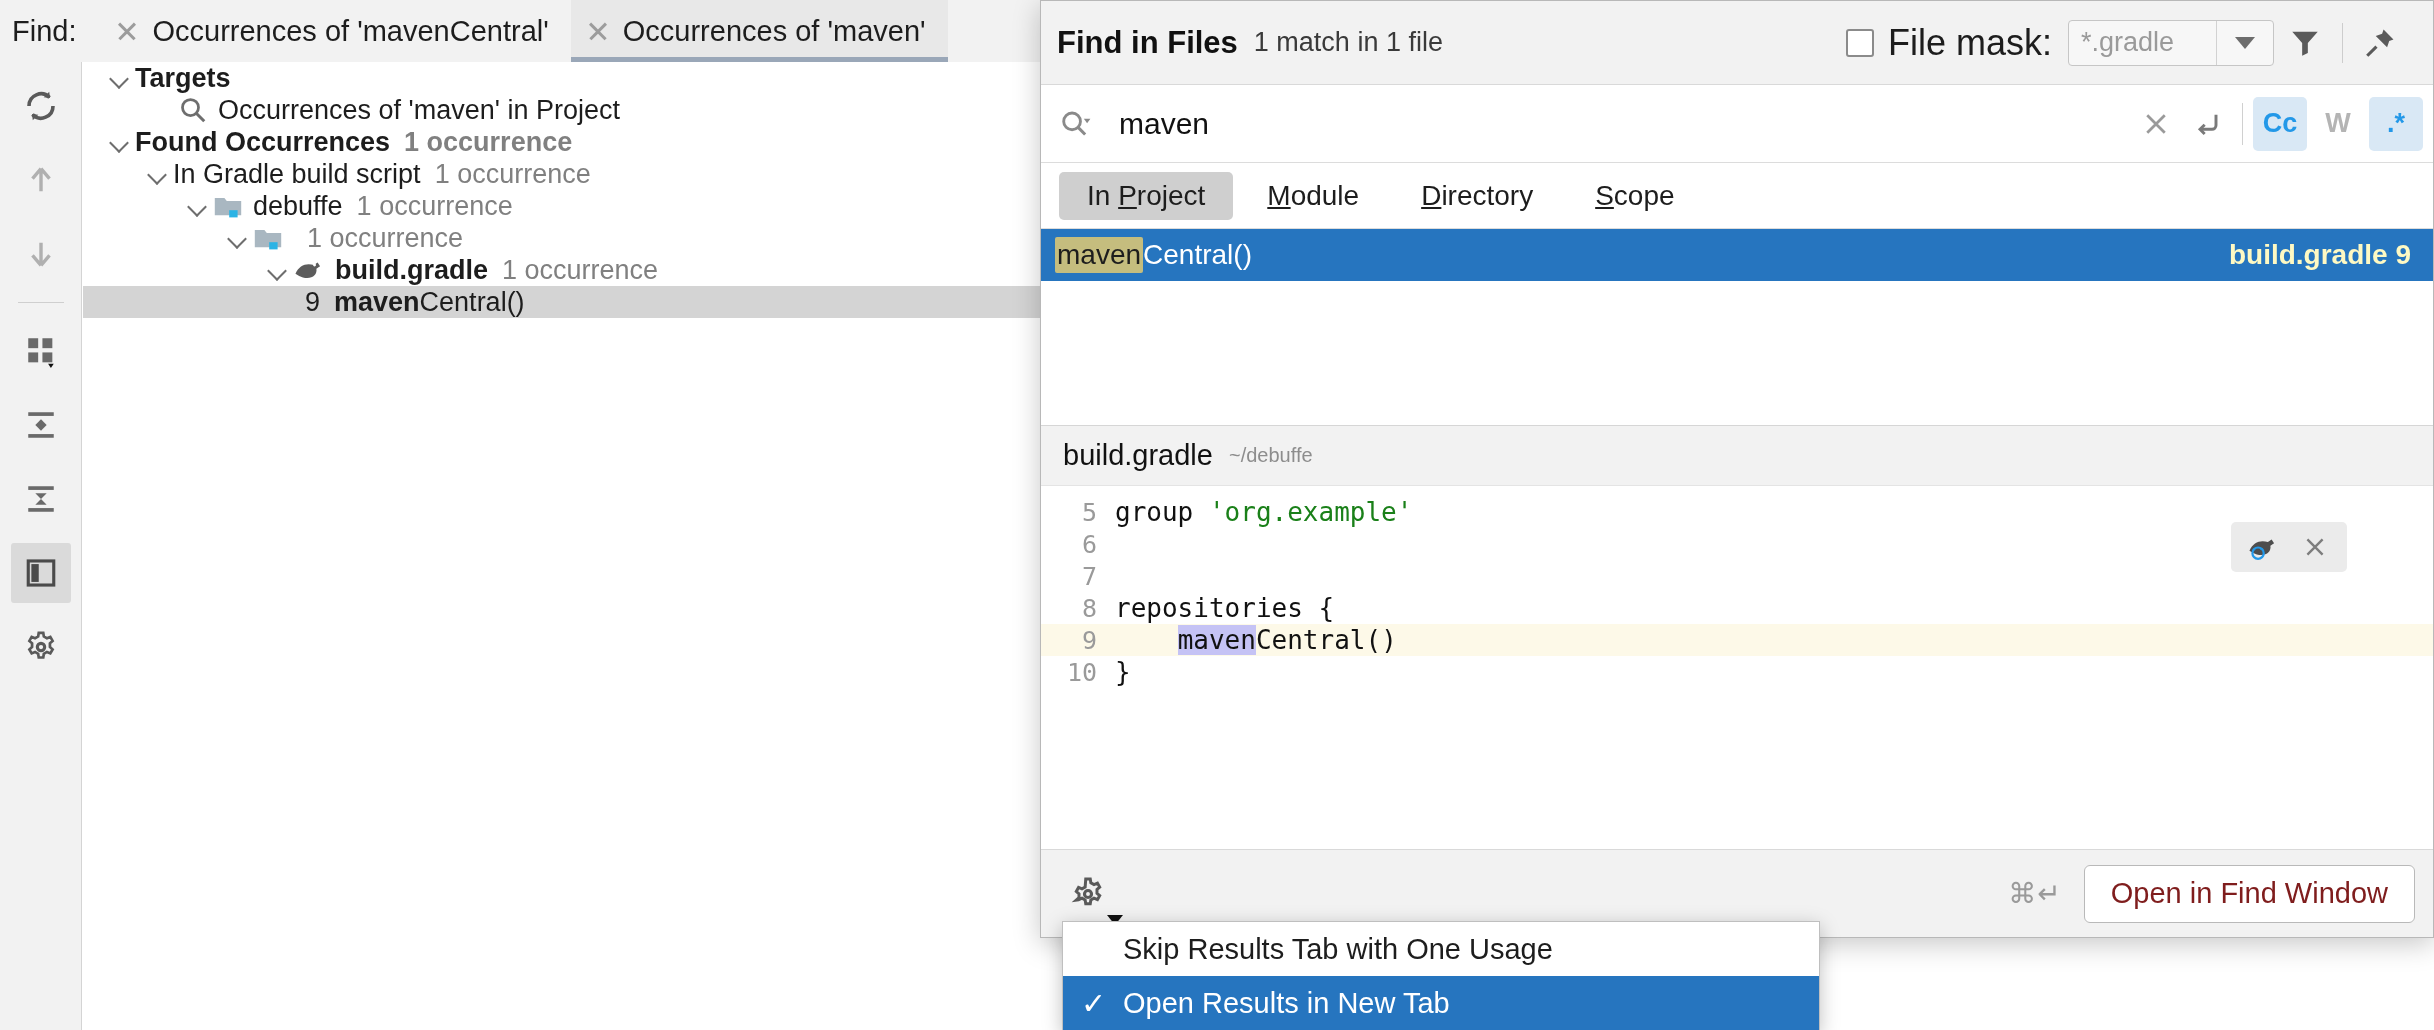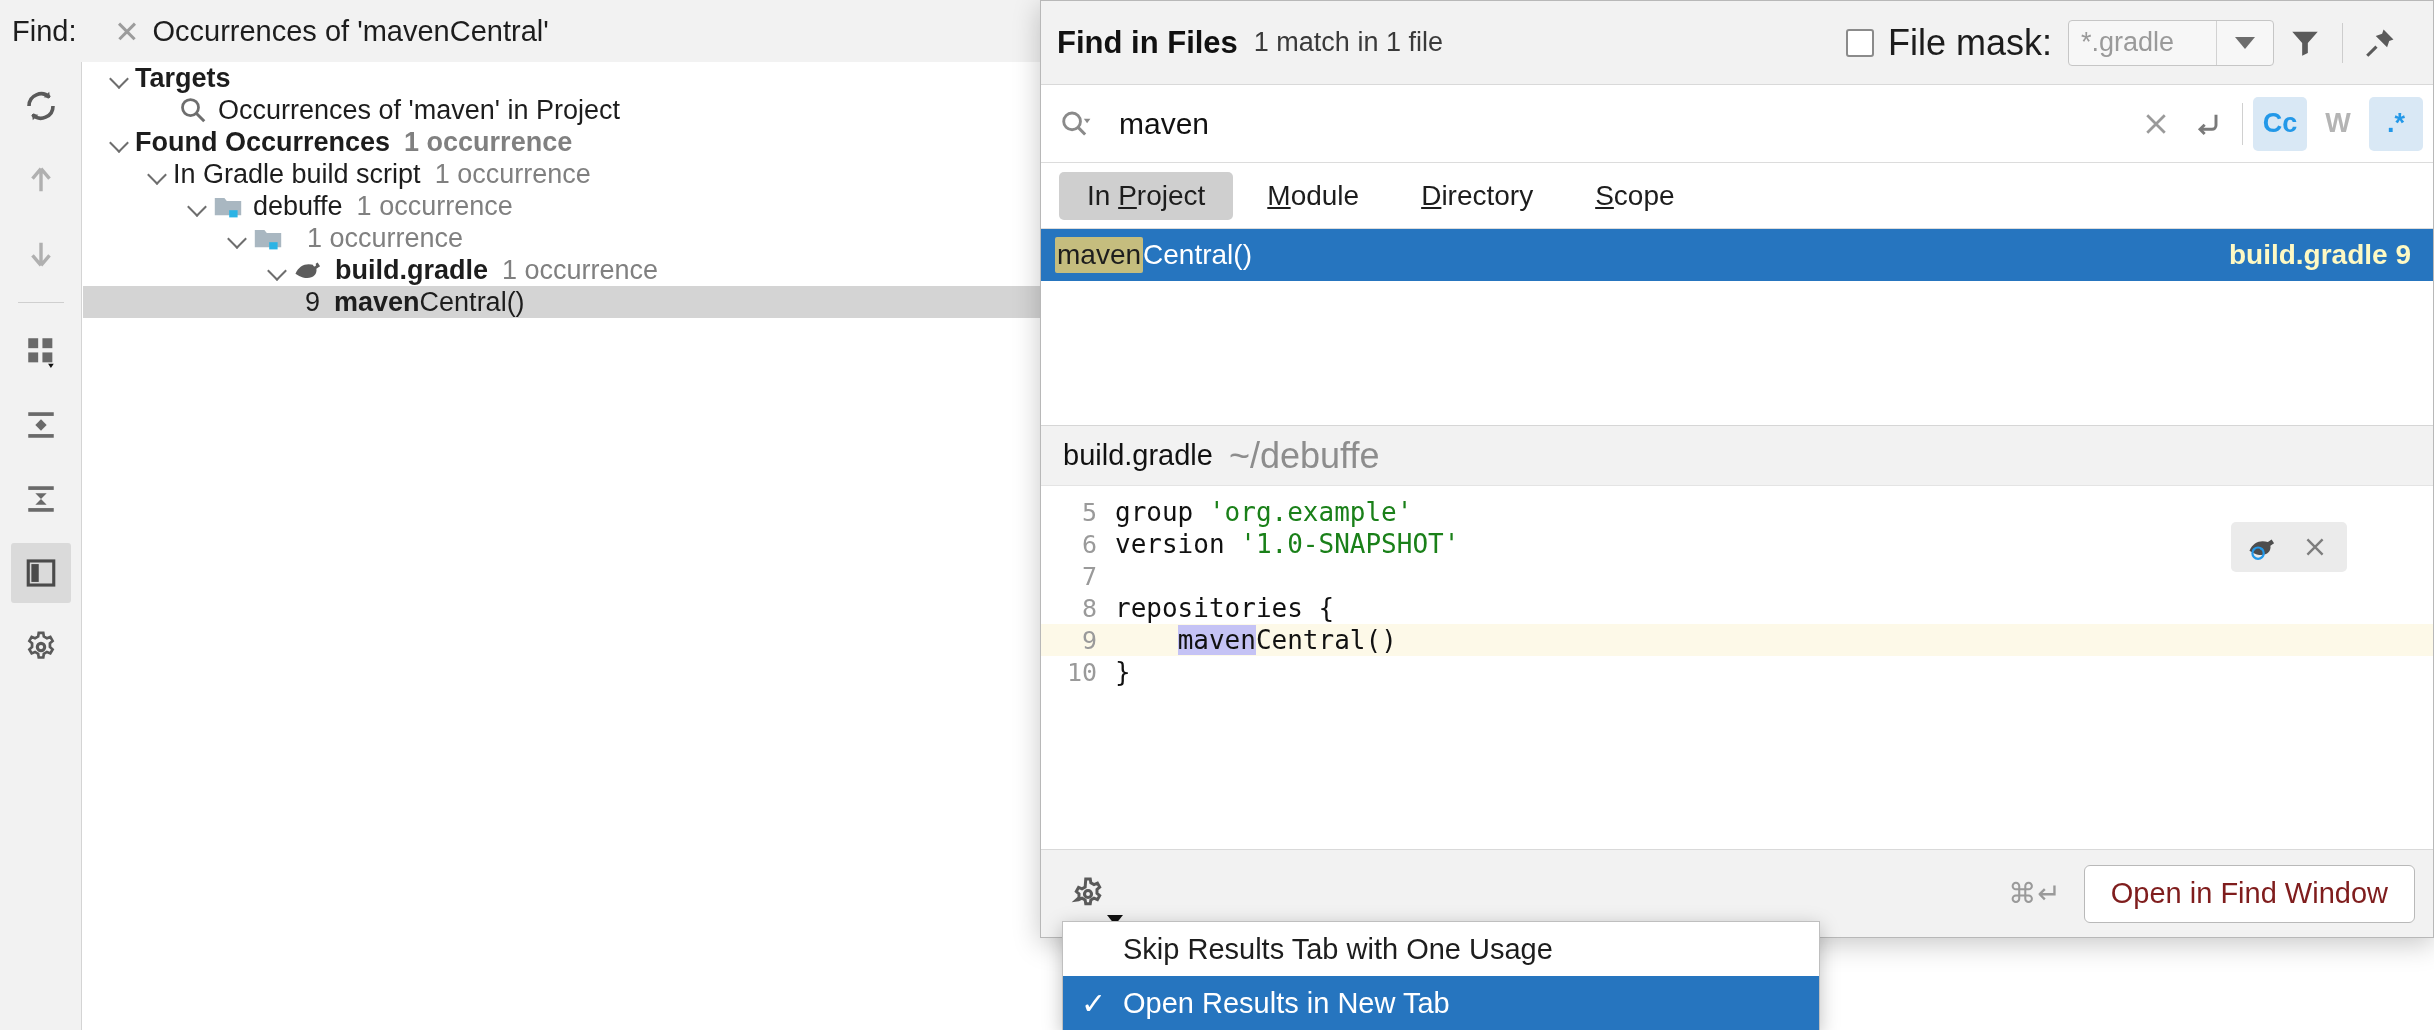--- a/index.html
+++ b/index.html
@@ -176,21 +176,21 @@
   
   #preview-pane {
     flex: 1 1 auto; background: #ffffff; border-top: 1px solid #d6d6d6;
     position: relative; overflow: hidden;
   }
   #preview-file-bar {
     height: 60px; background: #f2f2f2; display: flex; align-items: center;
     padding-left: 22px; border-bottom: 1px solid #e4e4e4;
   }
   #preview-file-name { font-size: 29px; color: #111; }
-  #preview-file-path { font-size: 36px; color: #8d8d8d; margin-left: 16px; }
+  #preview-file-path { font-size: 20px; color: #8d8d8d; margin-left: 16px; }
   .code-line {
     height: 32px; display: flex; align-items: center;
     font-family: "DejaVu Sans Mono", monospace; font-size: 26px; color: #111;
   }
   .code-line.hl { background: #fdf9e8; }
   .gutter {
     width: 74px; text-align: right; padding-right: 18px; color: #9a9a9a;
     font-family: "DejaVu Sans Mono", monospace; font-size: 25px; flex: 0 0 auto;
   }
   .code-text { white-space: pre; text-align: center; }
@@ -238,20 +238,24 @@
   <div id="find-toolwindow">
 
     <div id="find-tabs-bar">
       <div id="find-label">Find:</div>
 
       <div class="find-tab">
         <span class="tab-close"></span>
         <span>Occurrences of 'mavenCentral'</span>
       </div>
 
+      <div class="find-tab active">
+        <span class="tab-close"></span>
+        <span>Occurrences of 'maven'</span>
+      </div>
     </div>
 
     <div id="side-strip">
 
       <div class="strip-icon">
         <svg width="36" height="36" viewBox="0 0 24 24">
           <path d="M4 12a8 8 0 0 1 13.7-5.7M20 12a8 8 0 0 1-13.7 5.7" fill="none" stroke="#5a5a5a" stroke-width="2.4"></path>
           <path d="M17.5 2.5l.5 4.2-4.2-.6z" fill="#5a5a5a"></path>
           <path d="M6.5 21.5l-.5-4.2 4.2.6z" fill="#5a5a5a"></path>
         </svg>
@@ -468,21 +472,20 @@
         <span id="preview-file-path">~/debuffe</span>
       </div>
 
       <div style="padding-top:10px">
         <div class="code-line">
           <span class="gutter">5</span>
           <span class="code-text">group <span class="tok-str">'org.example'</span></span>
         </div>
         <div class="code-line">
           <span class="gutter">6</span>
-          <span class="code-text">version <span class="tok-str">'1.0-SNAPSHOT'</span></span>
         </div>
         <div class="code-line">
           <span class="gutter">7</span>
           <span class="code-text"></span>
         </div>
         <div class="code-line">
           <span class="gutter">8</span>
           <span class="code-text">repositories {</span>
         </div>
         <div class="code-line hl">

